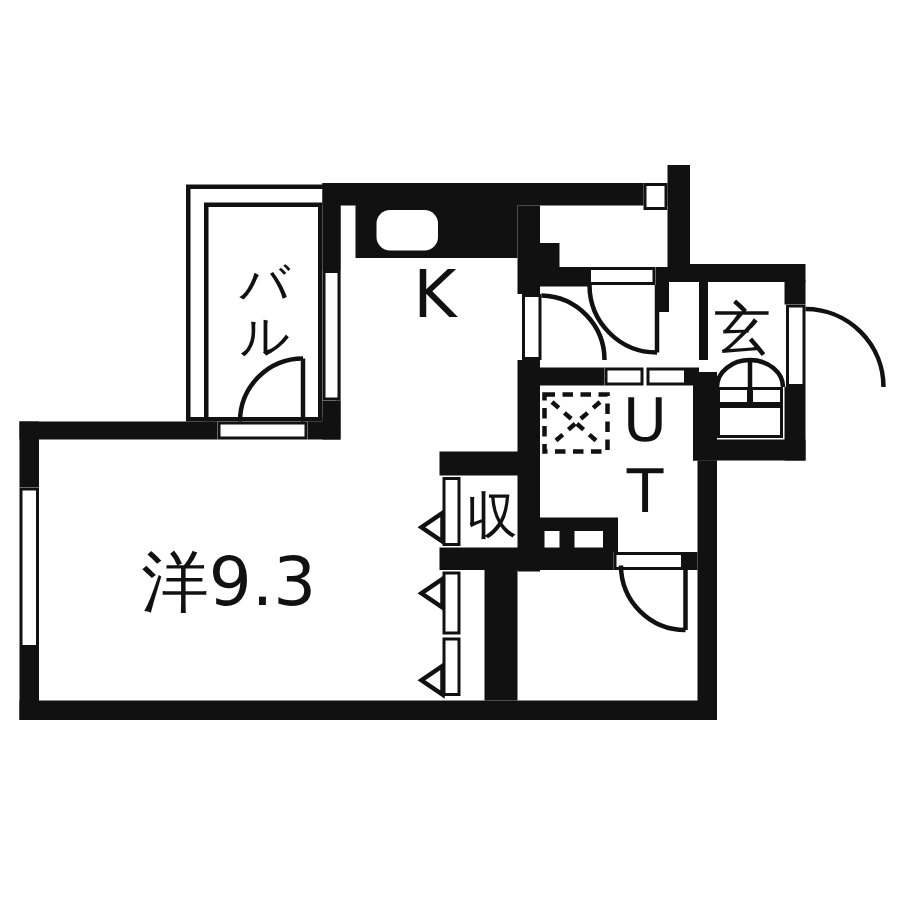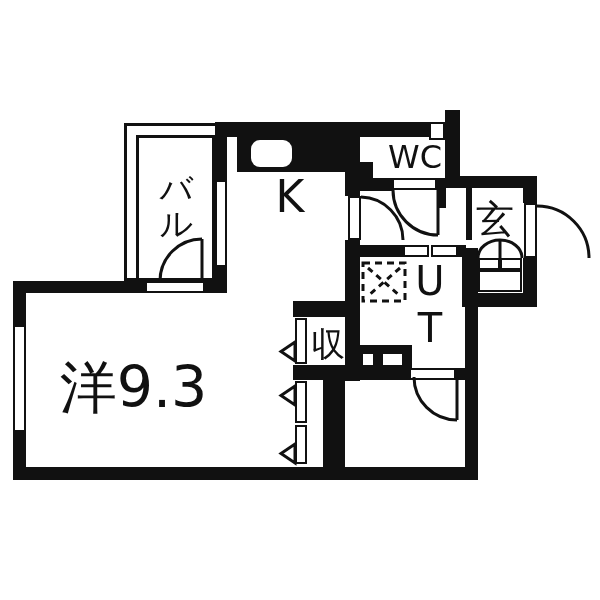--- a/index.html
+++ b/index.html
@@ -93,19 +93,18 @@
       <polygon points="295,444 295,463 281,453.5"></polygon>
     </g>
     <g fill="none" stroke="#111" stroke-width="3">
       <rect x="363" y="263" width="42" height="38" stroke-dasharray="7,5"></rect>
       <path d="M368,268 L400,296 M400,268 L368,296" stroke-dasharray="6,5"></path>
     </g>
   </svg>
 
   <div class="lbl v" style="left:156px;top:148px;width:42px;height:84px;font-size:33px">バル</div>
   <div class="lbl" style="left:266px;top:172px;width:48px;height:50px;font-size:44px">K</div>
-  <div class="lbl" style="left:378px;top:139px;width:74px;height:36px;font-size:32px">WC</div>
   <div class="lbl" style="left:474px;top:198px;width:42px;height:42px;font-size:38px">玄</div>
   <div class="lbl v" style="left:406px;top:260px;width:48px;height:90px;font-size:40px">UT</div>
   <div class="lbl" style="left:309px;top:325px;width:38px;height:38px;font-size:34px">収</div>
-  <div class="lbl" style="left:71px;top:361px;width:125px;height:52px;font-size:57px">洋9.3</div>
+  <div class="lbl" style="left:90px;top:361px;width:125px;height:52px;font-size:45px">洋9.3</div>
 
 </div>
 
 </body></html>

